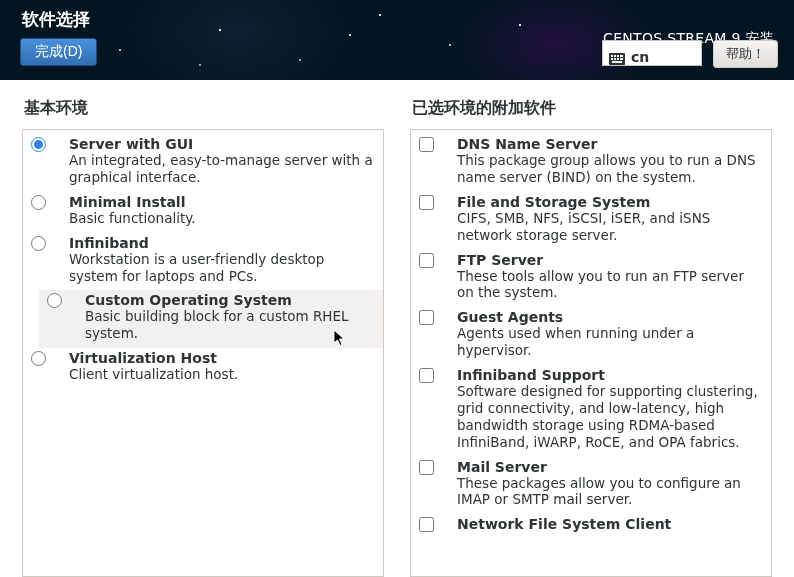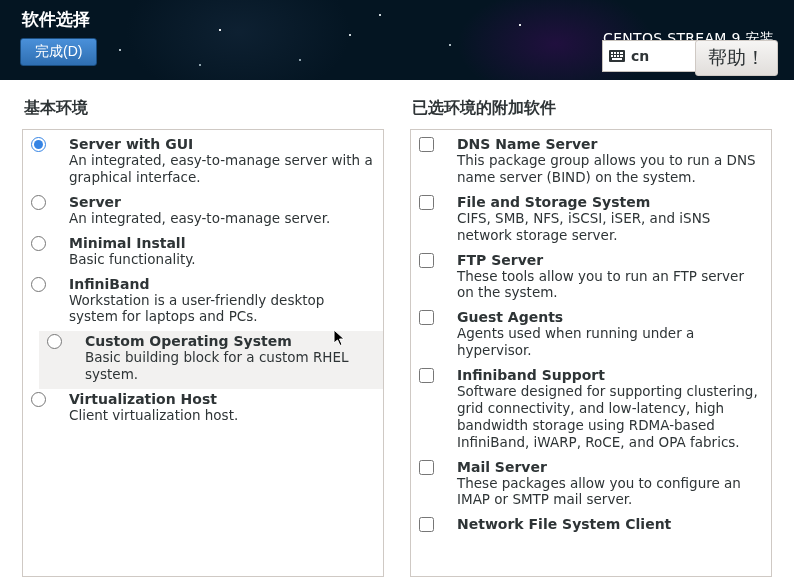--- a/index.html
+++ b/index.html
@@ -41,26 +41,26 @@
   padding: 4px 14px; font-size: 14px; cursor: pointer;
 }
 .installer-title {
   position: absolute; right: 20px; top: 30px;
   font-size: 14px; color: #fff; letter-spacing: .3px;
 }
 .help-btn {
   position: absolute; right: 16px; top: 40px;
   background: linear-gradient(#f6f5f4,#e1dedb);
   border: 1px solid #cfc9c4; border-radius: 3px;
-  padding: 4px 12px; cursor: pointer; font-size: 19px; color:#2e3436;
+  padding: 4px 12px; cursor: pointer; font-size: 13px; color:#2e3436;
 }
 .lang-field {
   position: absolute; right: 92px; top: 40px;
-  width: 100px; height: 32px; background: #fff; border:1px solid #c8c3bd;
-  display:flex; align-items:center; padding:0 6px; gap:6px;
+  width: 100px; height: 26px; background: #fff; border:1px solid #c8c3bd;
+  display:flex; align-items:flex-end; padding:0 6px; gap:6px;
   font-size:14px; color:#2e3436;
 }
 .kb-icon svg { display:block; }
 
 .content { padding: 14px 22px 0; display:flex; gap: 26px; height: calc(577px - 80px); }
 .col { flex:1; display:flex; flex-direction:column;justify-content:space-between; }
 .col-h {
   font-size: 16px; font-weight: bold; color: #2e3436; margin: 4px 0 10px 2px;
 }
 .listbox {
@@ -115,35 +115,28 @@
         <div class="row">
           <span class="ctrl"><input type="radio" name="env" checked="" style=""></span>
           <span class="txt">
             <div class="name">Server with GUI</div>
             <div class="desc">An integrated, easy-to-manage server with a graphical interface.</div>
           </span>
         </div>
         <div class="row">
           <span class="ctrl"><input type="radio" name="env" style=""></span>
           <span class="txt">
-            <div class="name">Server</div>
-            <div class="desc">An integrated, easy-to-manage server.</div>
-          </span>
-        </div>
-        <div class="row">
-          <span class="ctrl"><input type="radio" name="env" style=""></span>
-          <span class="txt">
             <div class="name">Minimal Install</div>
             <div class="desc">Basic functionality.</div>
           </span>
         </div>
         <div class="row">
           <span class="ctrl"><input type="radio" name="env" style=""></span>
           <span class="txt">
-            <div class="name">InfiniBand</div>
+            <div class="name">Infiniband</div>
             <div class="desc">Workstation is a user-friendly desktop system for laptops and PCs.</div>
           </span>
         </div>
         <div class="row hover">
           <span class="ctrl"><input type="radio" name="env" style=""></span>
           <span class="txt">
             <div class="name">Custom Operating System</div>
             <div class="desc">Basic building block for a custom RHEL system.</div>
           </span>
         </div>

